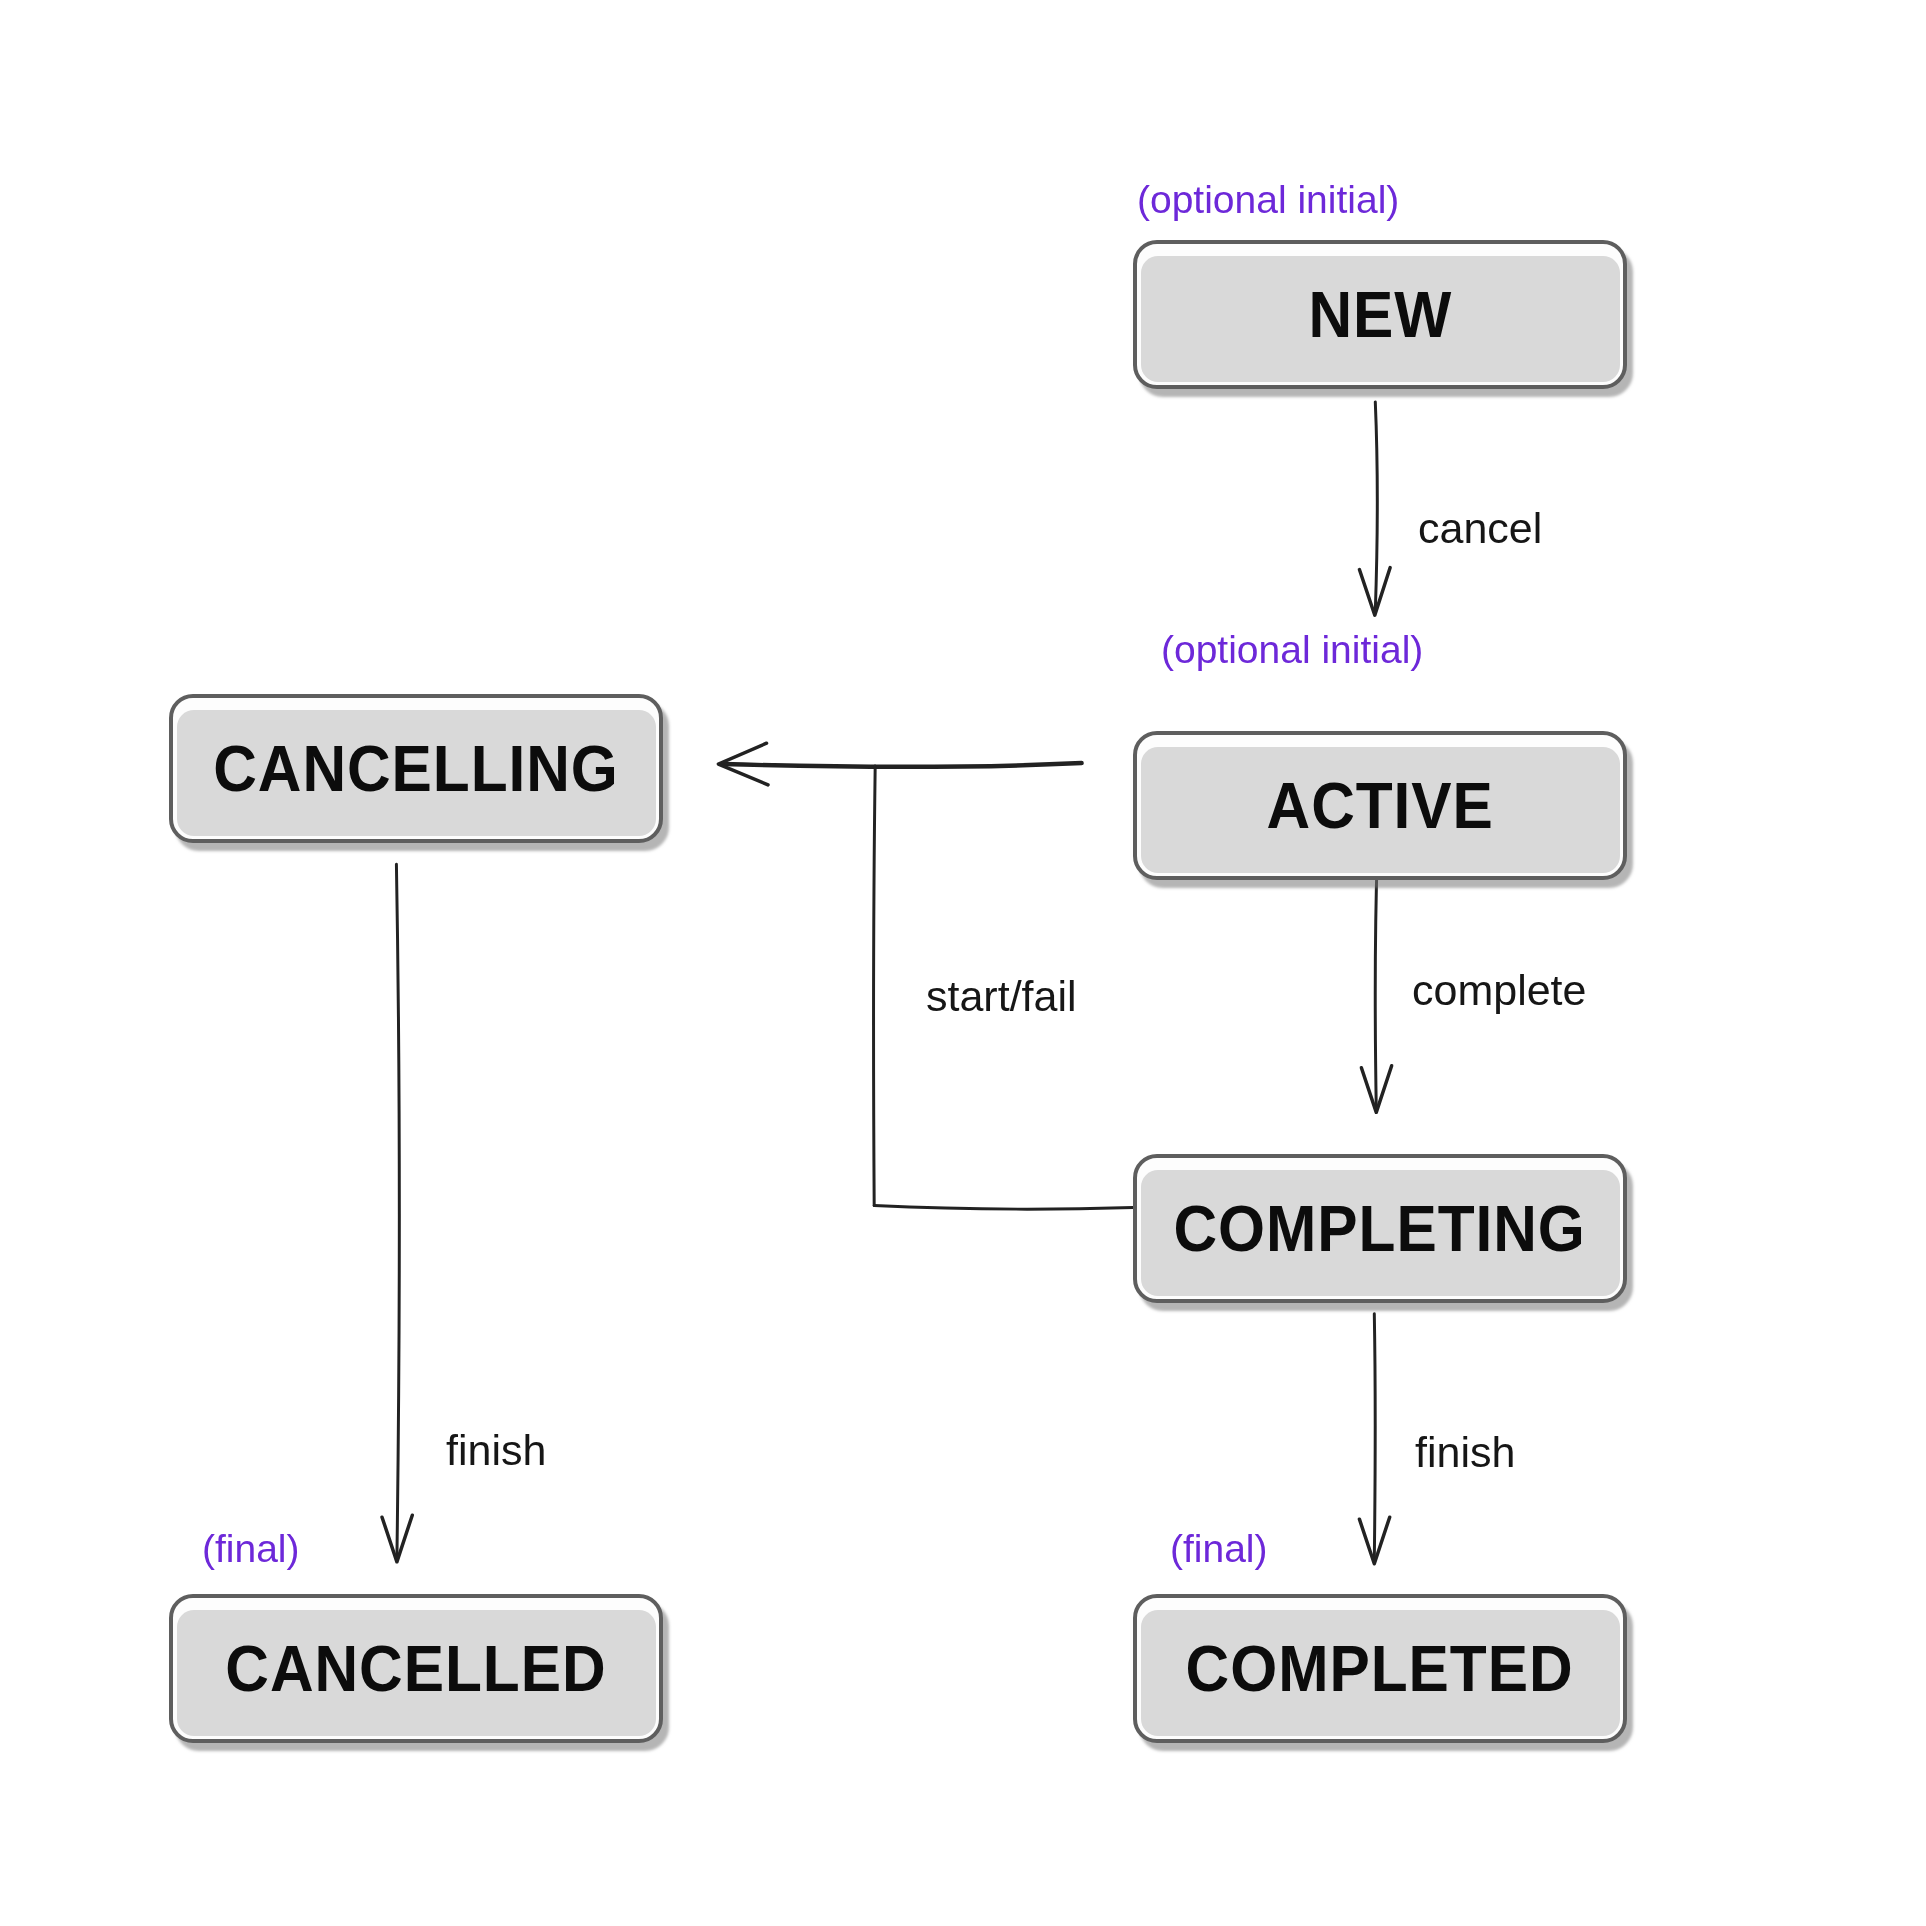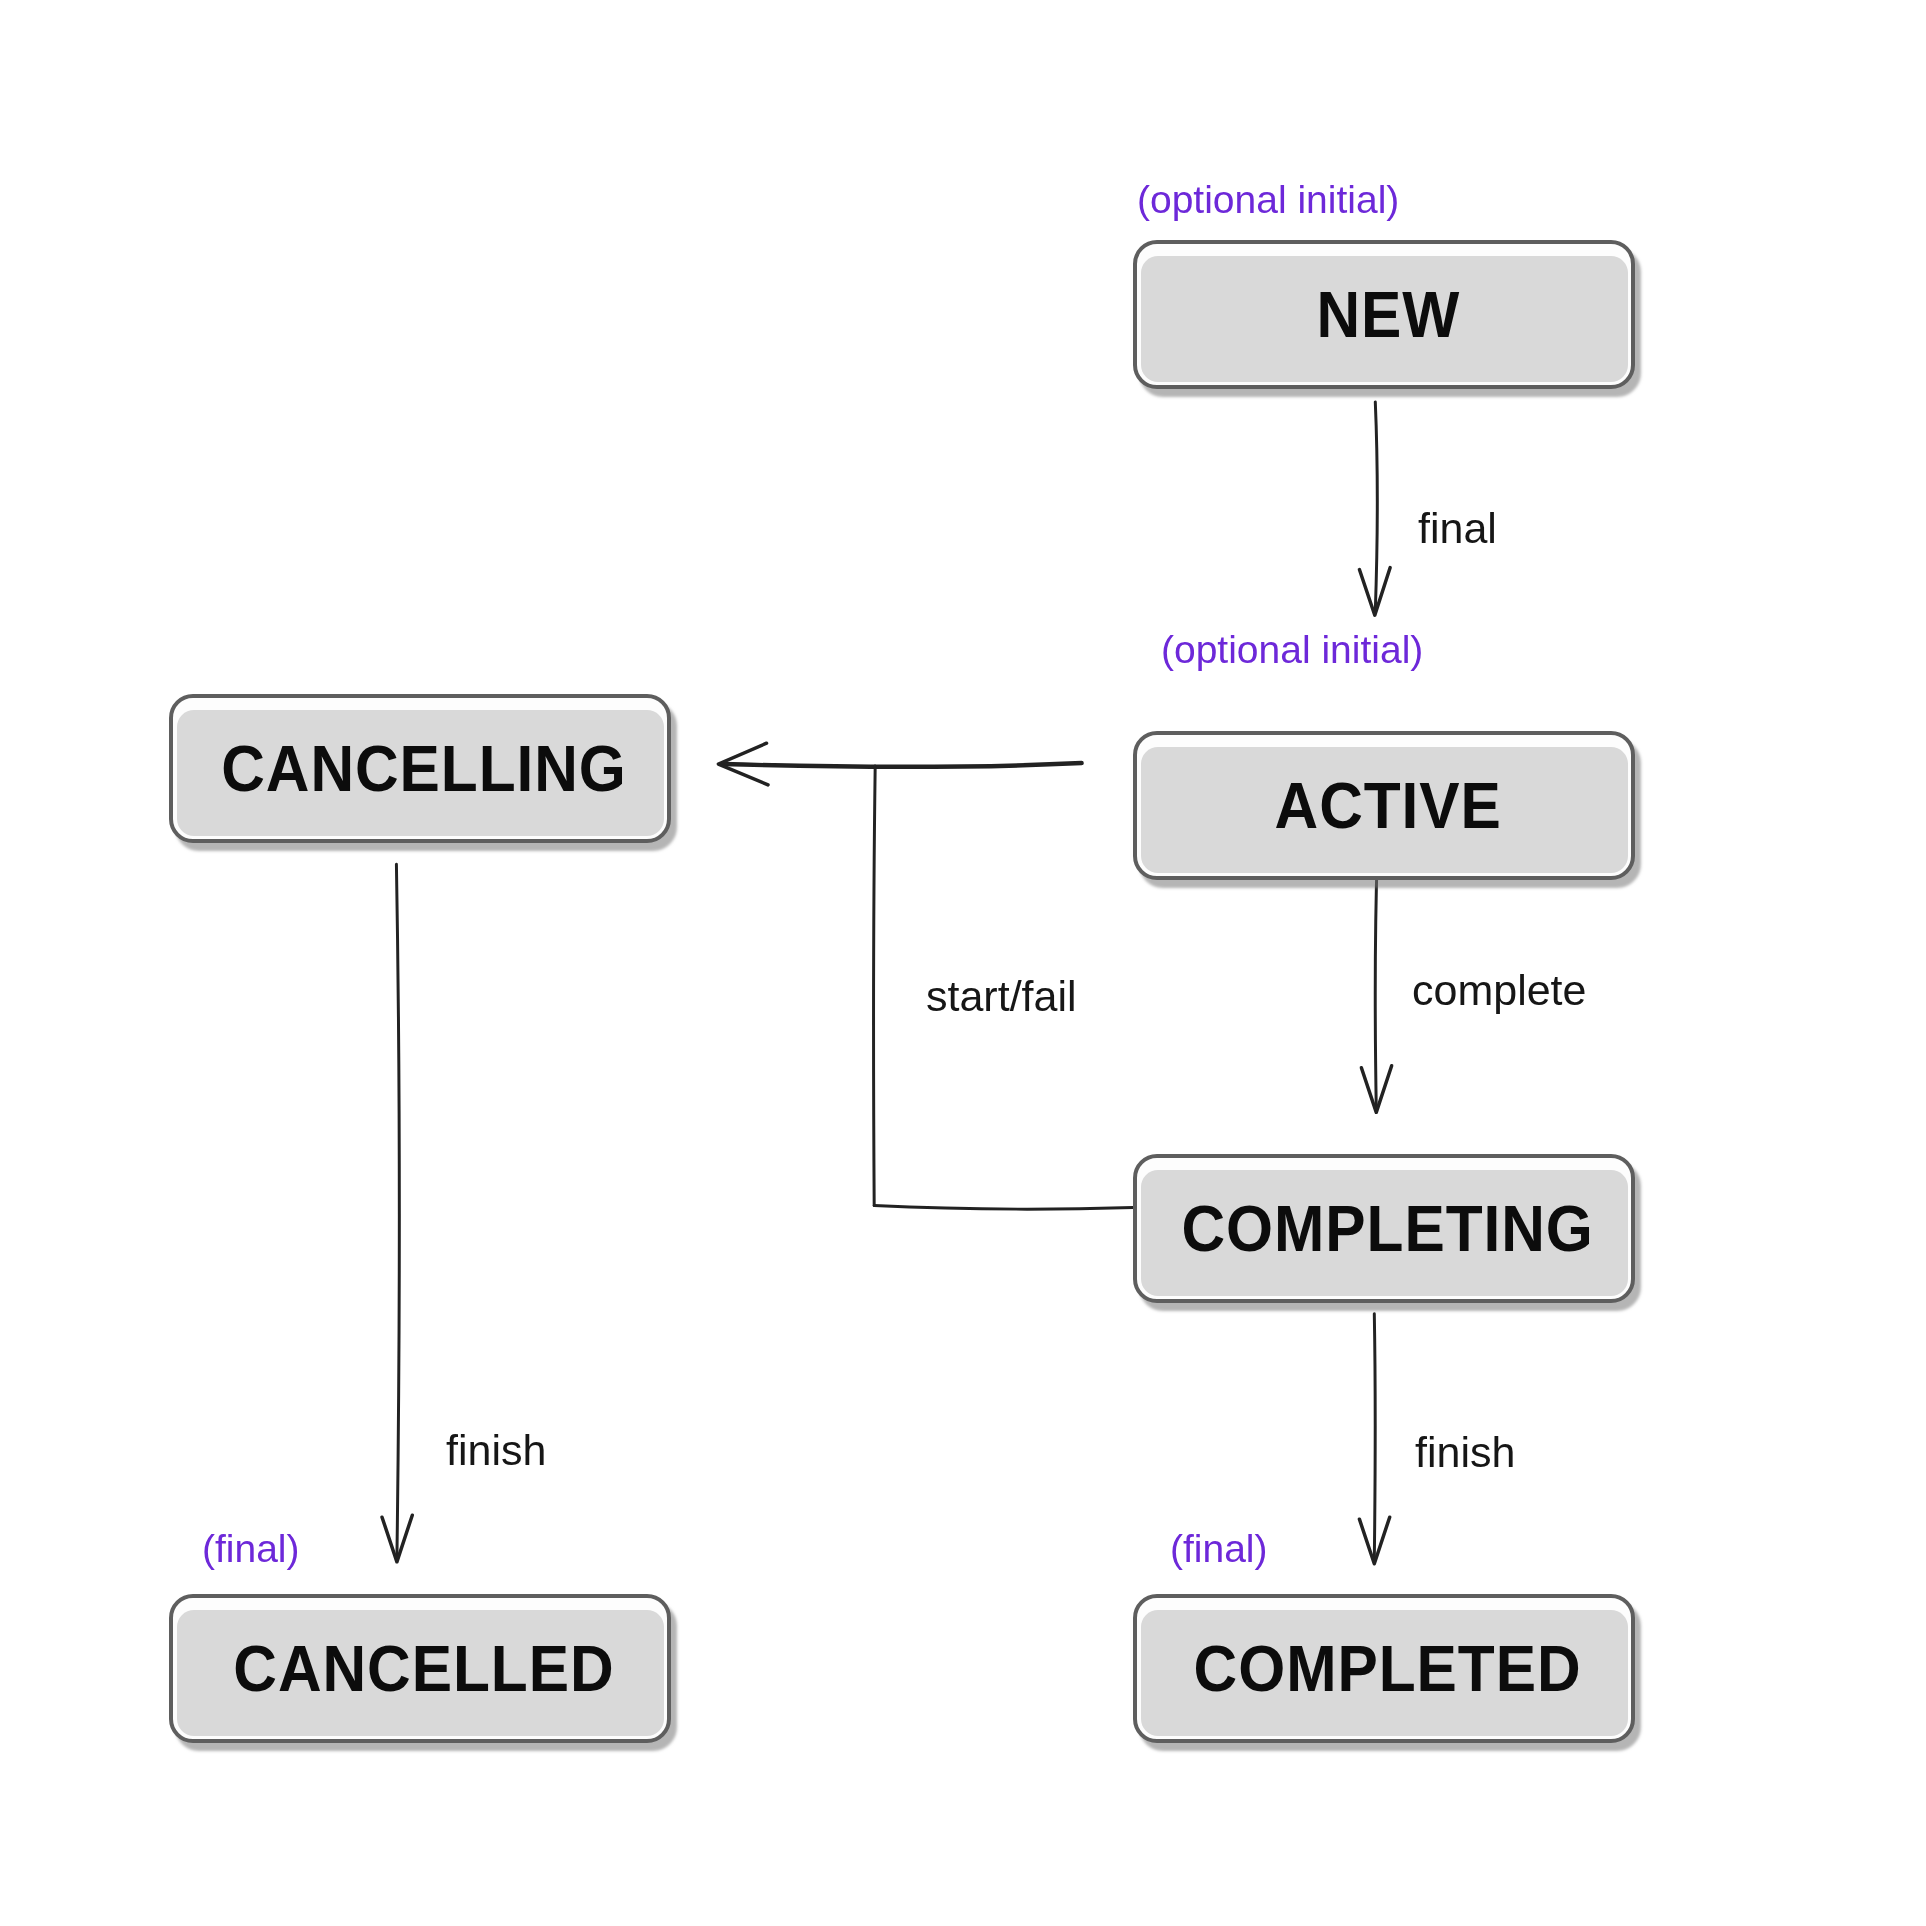--- a/index.html
+++ b/index.html
@@ -32,21 +32,20 @@
     position:absolute;
     width:486px;
     height:141px;
     background:#fdfdfd;
     border:4px solid #5e5e5e;
     border-radius:24px;
     box-shadow:6px 8px 3px rgba(120,120,120,0.55);
     display:flex;
     align-items:center;
     justify-content:center;
-    padding-left:8px;
   }
   .node::before{
     content:"";
     position:absolute;
     left:3.5px; right:3.5px;
     top:12px; bottom:3.5px;
     background:#d9d9d9;
     border-radius:17px;
   }
   .node-label{
@@ -133,20 +132,20 @@
   </div>
   <div class="node node-completed">
     <span class="node-label">COMPLETED</span>
   </div>
 
   <div class="annotation" id="ann-optional">(optional initial)</div>
   <div class="annotation" id="ann-default">(optional initial)</div>
   <div class="annotation" id="ann-final-left">(final)</div>
   <div class="annotation" id="ann-final-right">(final)</div>
 
-  <div class="edge-label" id="lbl-start">final</div>
+  <div class="edge-label" id="lbl-start">cancel</div>
   <div class="edge-label" id="lbl-complete">complete</div>
   <div class="edge-label" id="lbl-cancel-fail">start/fail</div>
   <div class="edge-label" id="lbl-finish-left">finish</div>
   <div class="edge-label" id="lbl-finish-right">finish</div>
 
 </div>
 
 
 </body></html>

